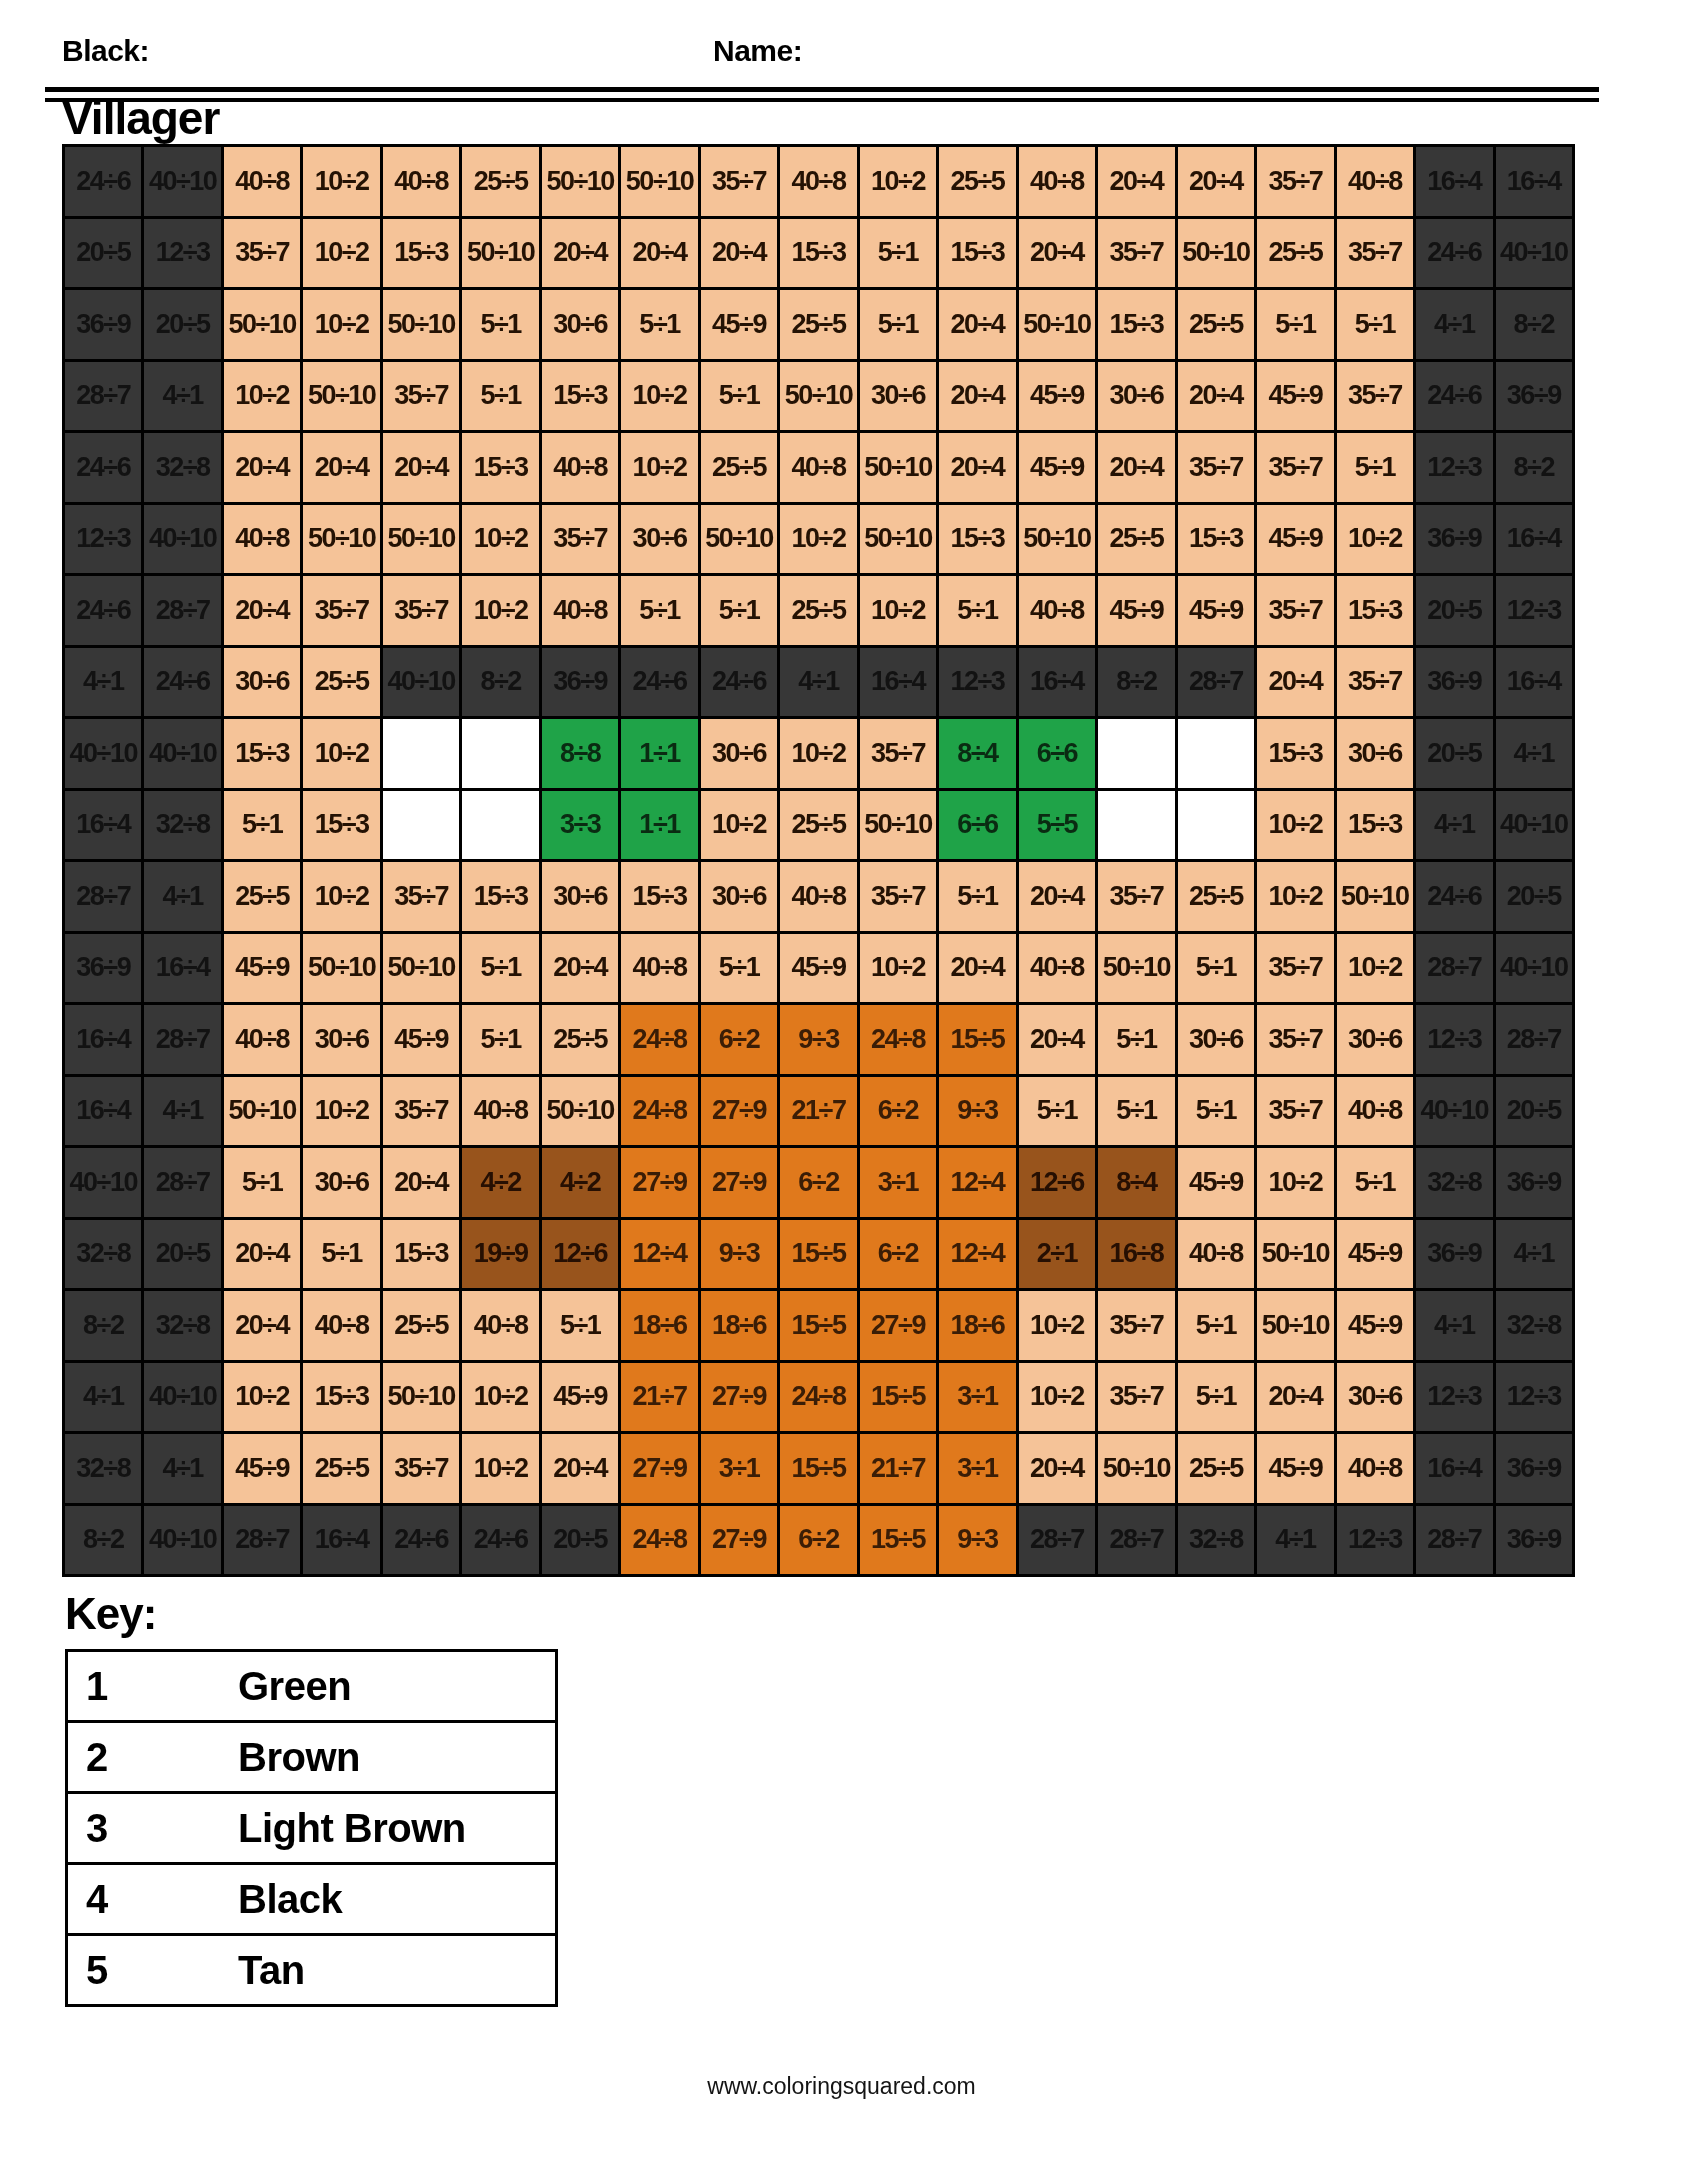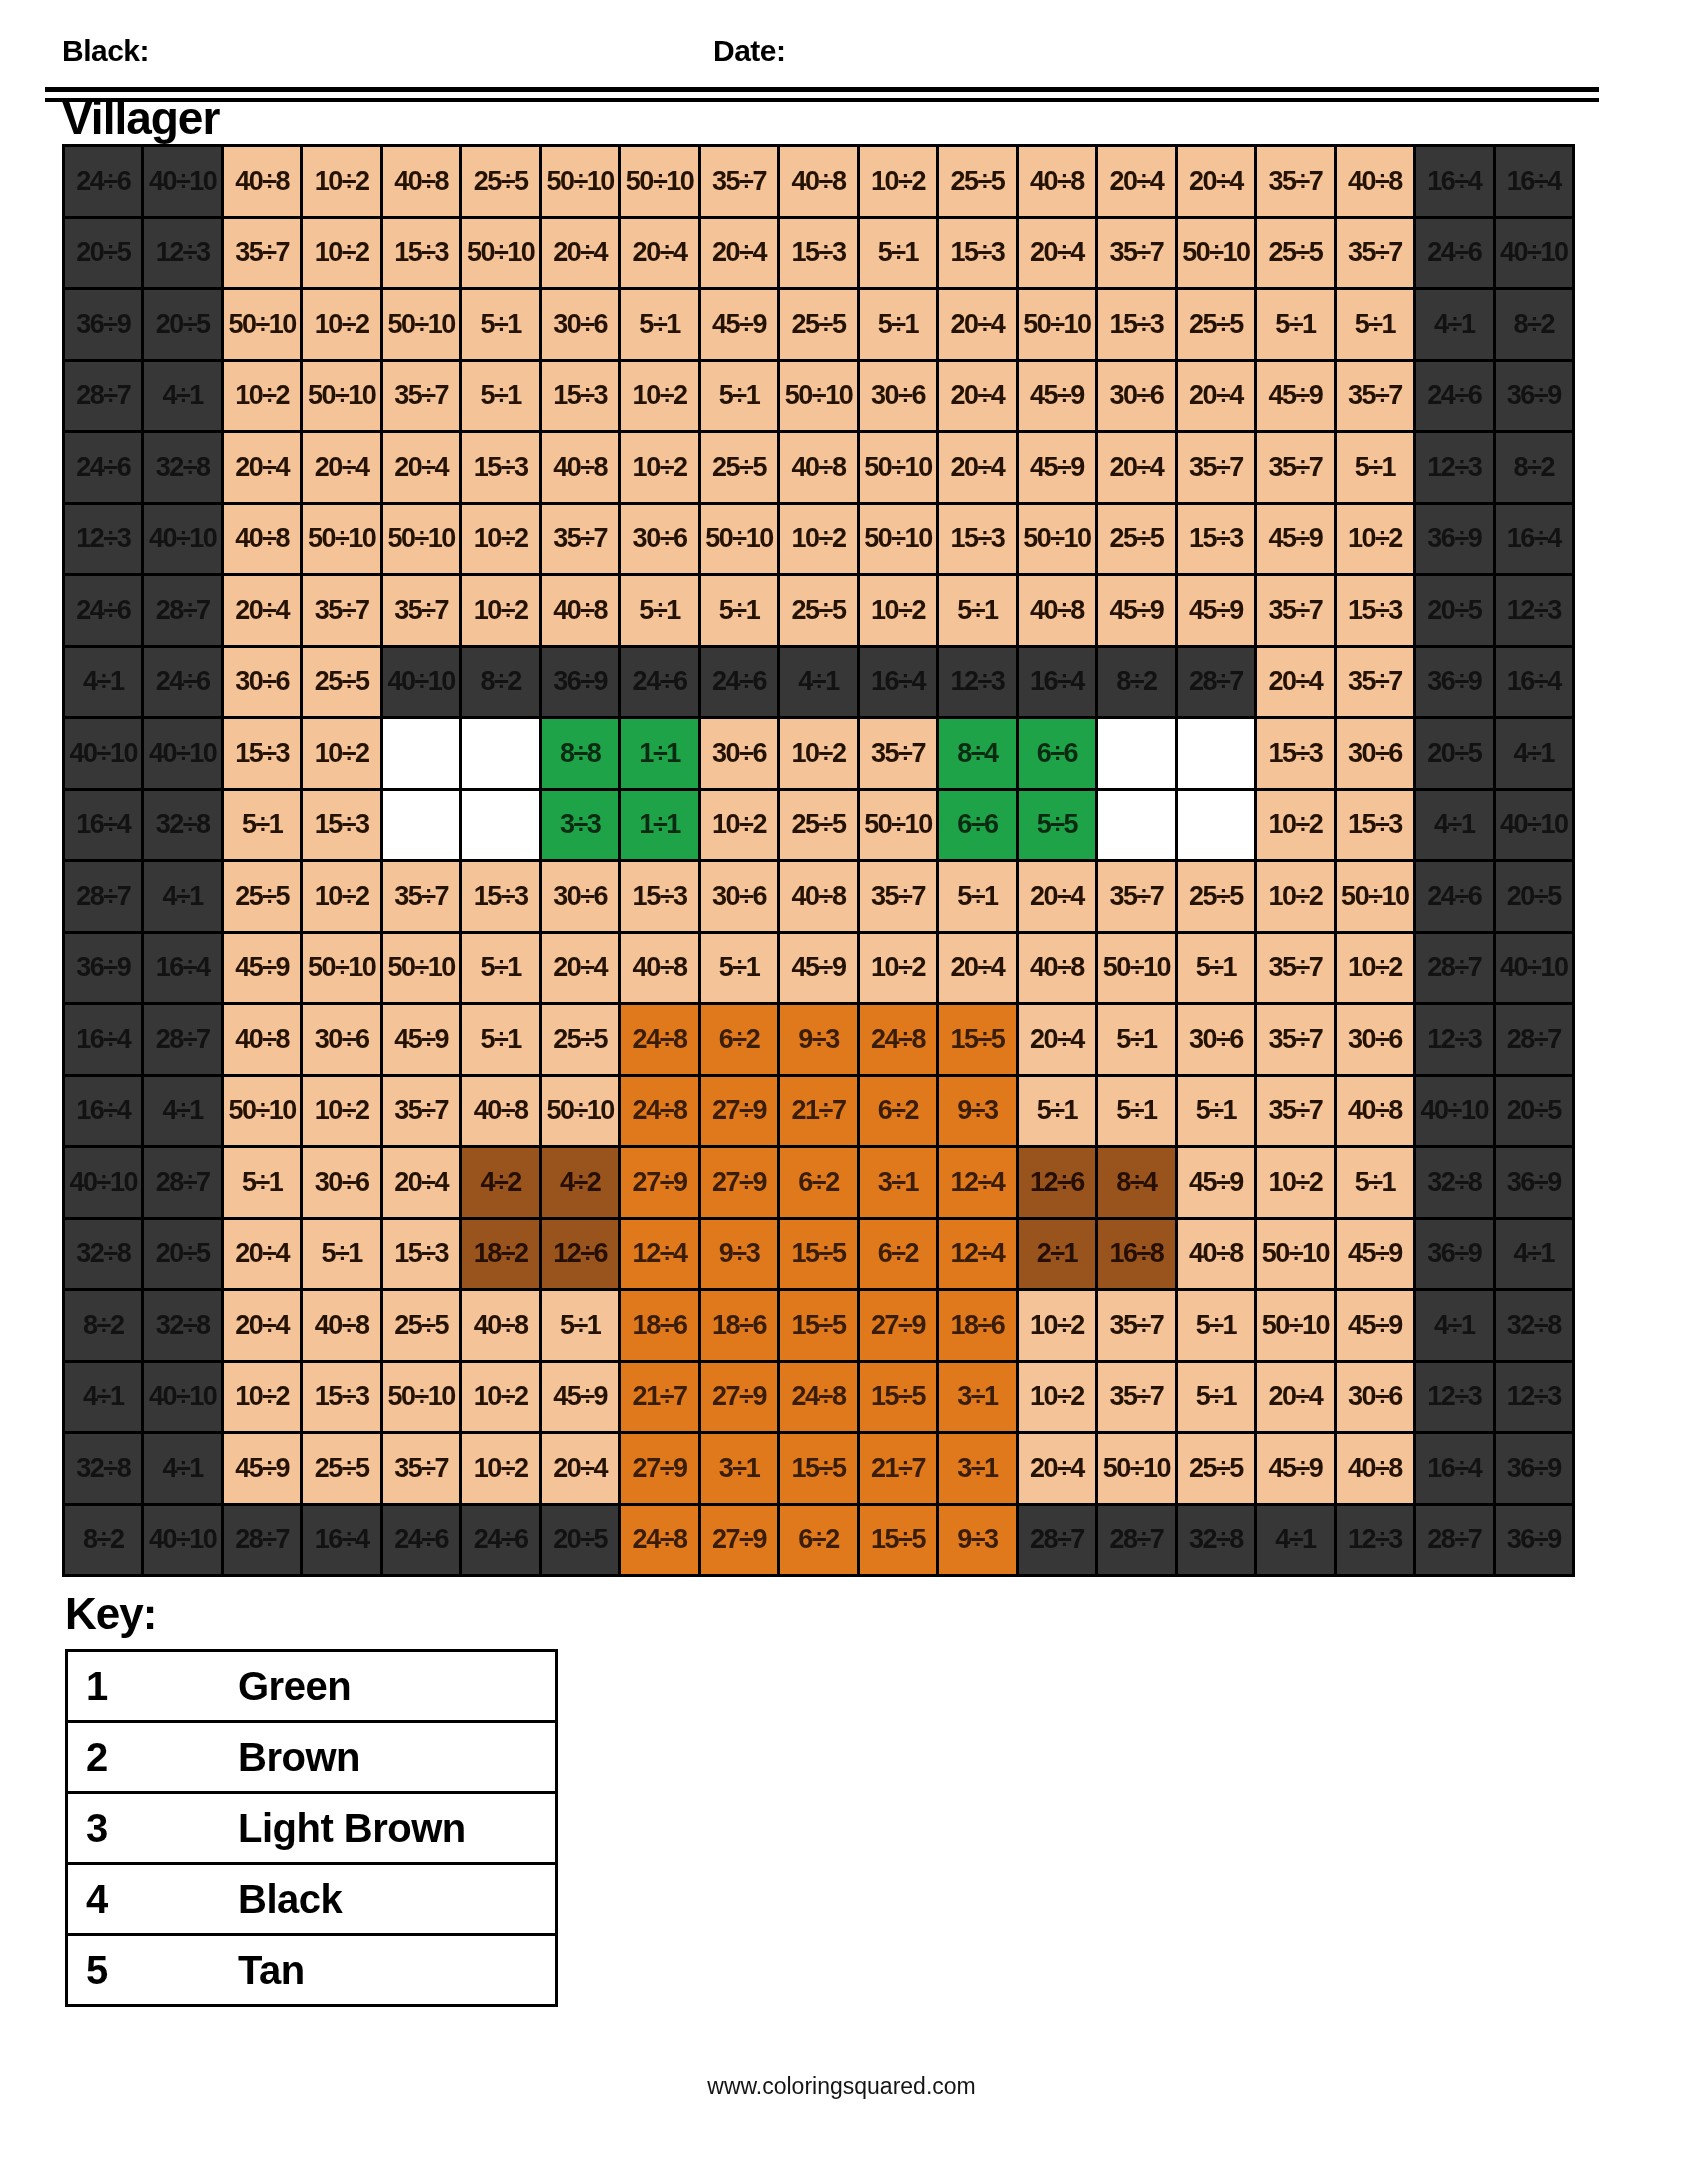--- a/index.html
+++ b/index.html
@@ -124,21 +124,21 @@
     font-weight: 400;
     color: #141414;
   }
 </style>
 </head>
 <body>
 
 <div class="page">
 
   <div class="hdr-label hdr-name">Black:</div>
-  <div class="hdr-label hdr-date">Date:</div>
+  <div class="hdr-label hdr-date">Name:</div>
   <div class="double-rule"></div>
 
   <div class="title-left">Villager</div>
 
   <div class="grid">
       <div class="cell" style="background: rgb(55, 55, 55); color: rgb(18, 18, 18);">24÷6</div>
       <div class="cell" style="background: rgb(55, 55, 55); color: rgb(18, 18, 18);">40÷10</div>
       <div class="cell" style="background: rgb(245, 195, 152); color: rgb(36, 18, 4);">40÷8</div>
       <div class="cell" style="background: rgb(245, 195, 152); color: rgb(36, 18, 4);">10÷2</div>
       <div class="cell" style="background: rgb(245, 195, 152); color: rgb(36, 18, 4);">40÷8</div>
@@ -420,21 +420,21 @@
       <div class="cell" style="background: rgb(245, 195, 152); color: rgb(36, 18, 4);">45÷9</div>
       <div class="cell" style="background: rgb(245, 195, 152); color: rgb(36, 18, 4);">10÷2</div>
       <div class="cell" style="background: rgb(245, 195, 152); color: rgb(36, 18, 4);">5÷1</div>
       <div class="cell" style="background: rgb(55, 55, 55); color: rgb(18, 18, 18);">32÷8</div>
       <div class="cell" style="background: rgb(55, 55, 55); color: rgb(18, 18, 18);">36÷9</div>
       <div class="cell" style="background: rgb(55, 55, 55); color: rgb(18, 18, 18);">32÷8</div>
       <div class="cell" style="background: rgb(55, 55, 55); color: rgb(18, 18, 18);">20÷5</div>
       <div class="cell" style="background: rgb(245, 195, 152); color: rgb(36, 18, 4);">20÷4</div>
       <div class="cell" style="background: rgb(245, 195, 152); color: rgb(36, 18, 4);">5÷1</div>
       <div class="cell" style="background: rgb(245, 195, 152); color: rgb(36, 18, 4);">15÷3</div>
-      <div class="cell" style="background: rgb(152, 84, 28); color: rgb(38, 15, 2);">18÷2</div>
+      <div class="cell" style="background: rgb(152, 84, 28); color: rgb(38, 15, 2);">19÷9</div>
       <div class="cell" style="background: rgb(152, 84, 28); color: rgb(38, 15, 2);">12÷6</div>
       <div class="cell" style="background: rgb(224, 121, 28); color: rgb(58, 29, 6);">12÷4</div>
       <div class="cell" style="background: rgb(224, 121, 28); color: rgb(58, 29, 6);">9÷3</div>
       <div class="cell" style="background: rgb(224, 121, 28); color: rgb(58, 29, 6);">15÷5</div>
       <div class="cell" style="background: rgb(224, 121, 28); color: rgb(58, 29, 6);">6÷2</div>
       <div class="cell" style="background: rgb(224, 121, 28); color: rgb(58, 29, 6);">12÷4</div>
       <div class="cell" style="background: rgb(152, 84, 28); color: rgb(38, 15, 2);">2÷1</div>
       <div class="cell" style="background: rgb(152, 84, 28); color: rgb(38, 15, 2);">16÷8</div>
       <div class="cell" style="background: rgb(245, 195, 152); color: rgb(36, 18, 4);">40÷8</div>
       <div class="cell" style="background: rgb(245, 195, 152); color: rgb(36, 18, 4);">50÷10</div>

